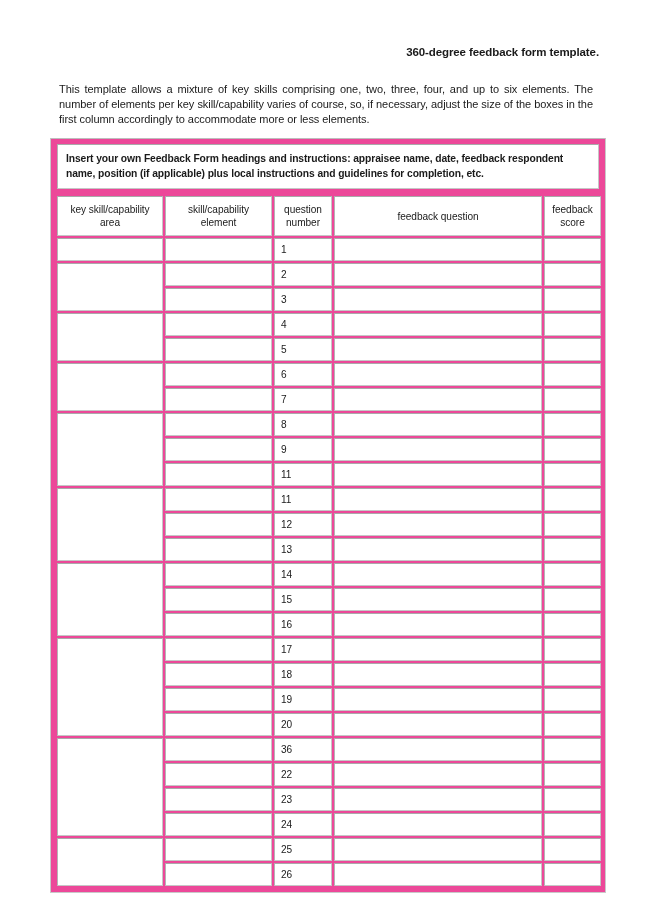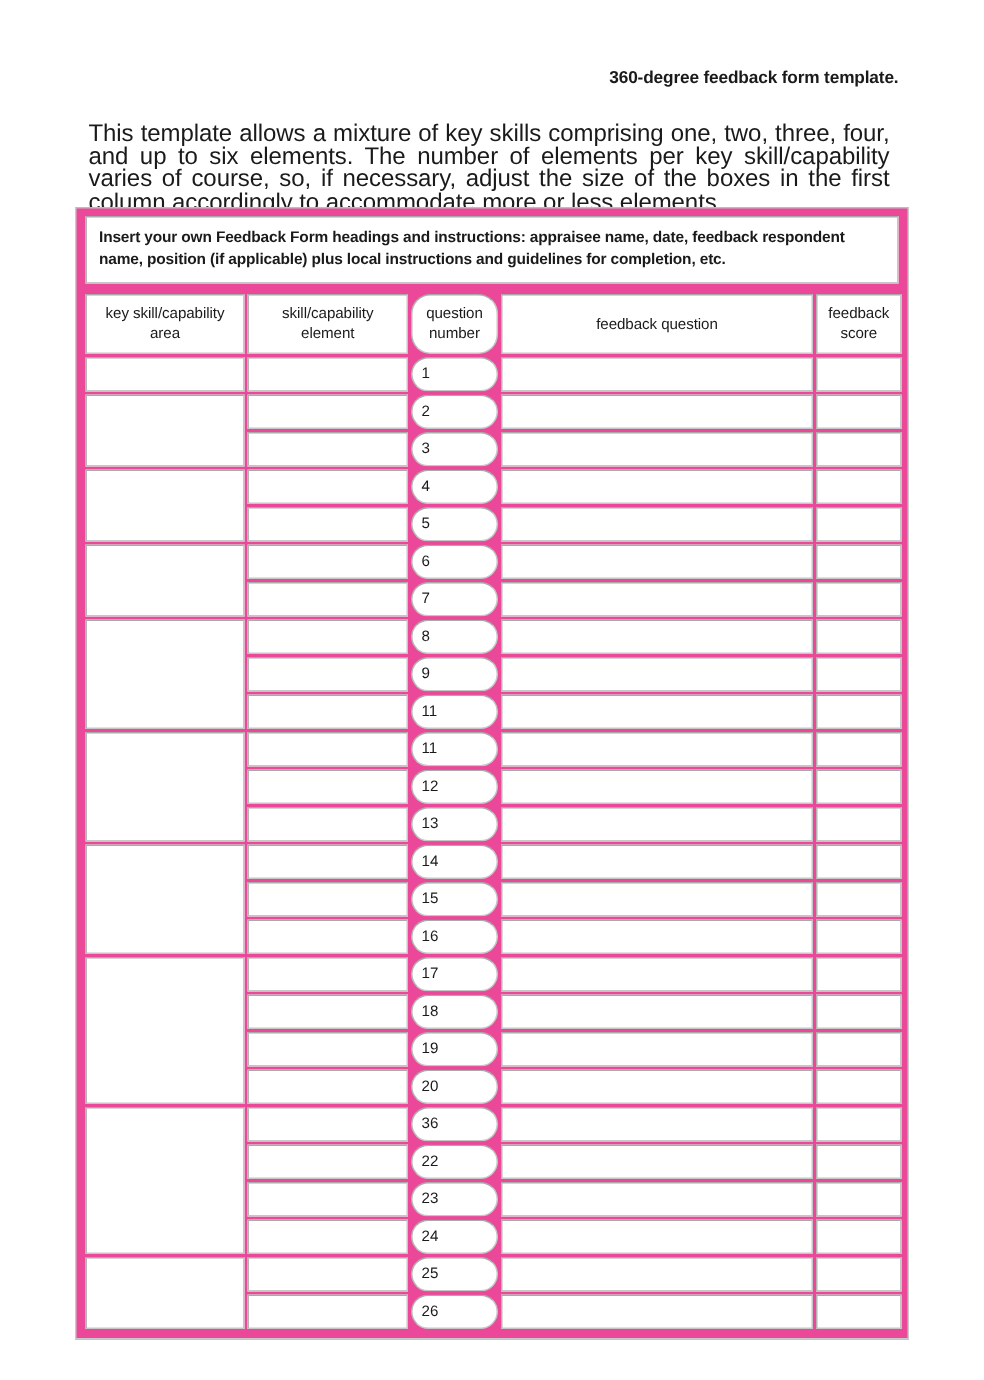--- a/index.html
+++ b/index.html
@@ -35,21 +35,21 @@
     font-weight: bold;
     letter-spacing: -0.1px;
   }
 
   
   .intro {
     position: absolute;
     left: 59px;
     top: 82px;
     width: 534px;
-    font-size: 16px;
+    font-size: 11px;
     line-height: 15.2px;
     text-align: justify;
     letter-spacing: -0.05px;
   }
 
   
   .table-frame {
     position: absolute;
     left: 50px;
     top: 138px;
@@ -85,21 +85,21 @@
   .row {
     display: flex;
     gap: 2px;
     align-items: flex-end;
   }
 
   .hdr-row { margin-bottom: 2px; }
 
   .c1 { width: 106px; flex: 0 0 106px; }
   .c2 { width: 107px; flex: 0 0 107px; }
-  .c3 { width: 58px;  flex: 0 0 58px; border-radius: 13px;  }
+  .c3 { width: 58px;  flex: 0 0 58px;  }
   .c4 { width: 208px; flex: 0 0 208px; }
   .c5 { width: 57px;  flex: 0 0 57px;  }
 
   .hdr {
     height: 40px;
     display: flex;
     align-items: center;
     justify-content: center;
     text-align: center;
     font-size: 10.1px;

